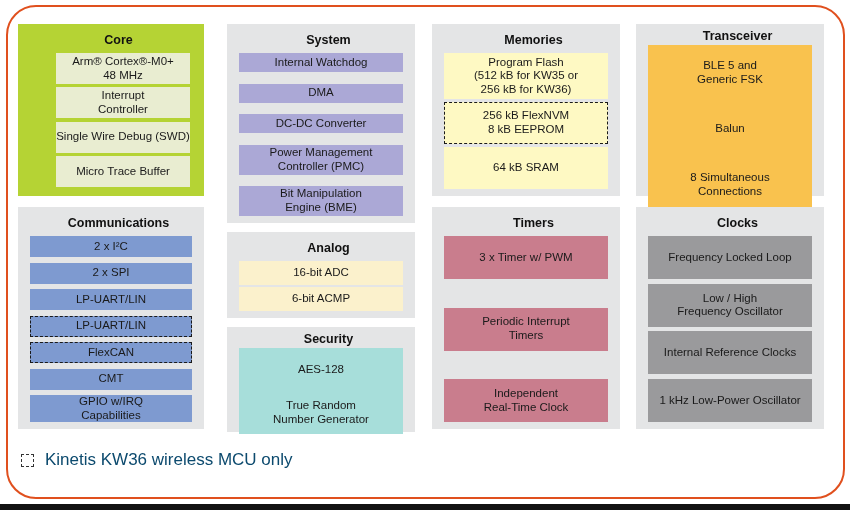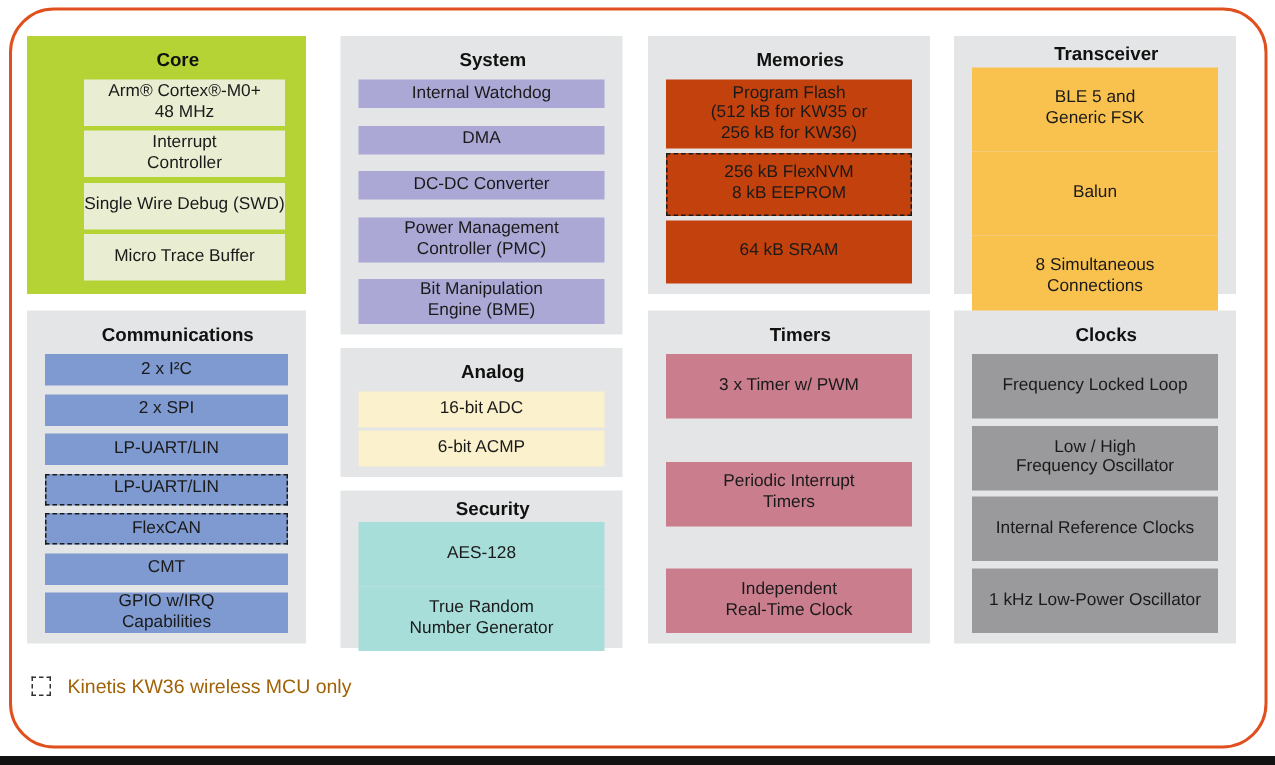--- a/index.html
+++ b/index.html
@@ -16,29 +16,29 @@
   .core .items{padding:2px 14px 9px;margin-left:24px;}
   .item{display:flex;align-items:center;justify-content:center;text-align:center;
         font-size:11.5px;line-height:1.18;color:#1a1a1a;white-space:pre-line;box-sizing:border-box;}
   .it-core{background:#E9EDD1;height:31px;}
   .it-comm{background:#7E9AD0;height:21px;}
   .it-comm.d{height:27px;}
   .it-sys{background:#ABA8D6;height:19px;}
   .it-sys.d{height:30px;}
   .it-ana{background:#FBF1CC;height:24px;}
   .it-sec{background:#A7DEDA;height:43px;}
-  .it-mem{background:#c2410c;height:42px;}
+  .it-mem{background:#fef9c3;height:42px;}
   .it-mem.t{height:46px;}
   .it-tim{background:#C97D8D;height:43px;}
   .it-trx{background:#F9C24E;height:56px;}
   .it-clk{background:#9A9A9C;height:43px;}
   .dashed{border:1.5px dashed #1a1a1a;}
   .legend{position:absolute;left:21px;top:450px;display:flex;align-items:center;gap:11px;}
   .legend-box{width:13px;height:13px;border:1.5px dashed #333;box-sizing:border-box;background:#fff;}
-  .legend-label{font-size:13px;color:#a16207;}
+  .legend-label{font-size:17px;color:#0c4a6e;}
 </style>
 </head>
 <body>
 
 <div id="canvas">
 
   <div class="panel core" style="left:18px;top:24px;width:186px;height:172px">
     <div class="panel-title">Core</div>
     <div class="items">
       <div class="item it-core">Arm® Cortex®-M0+

